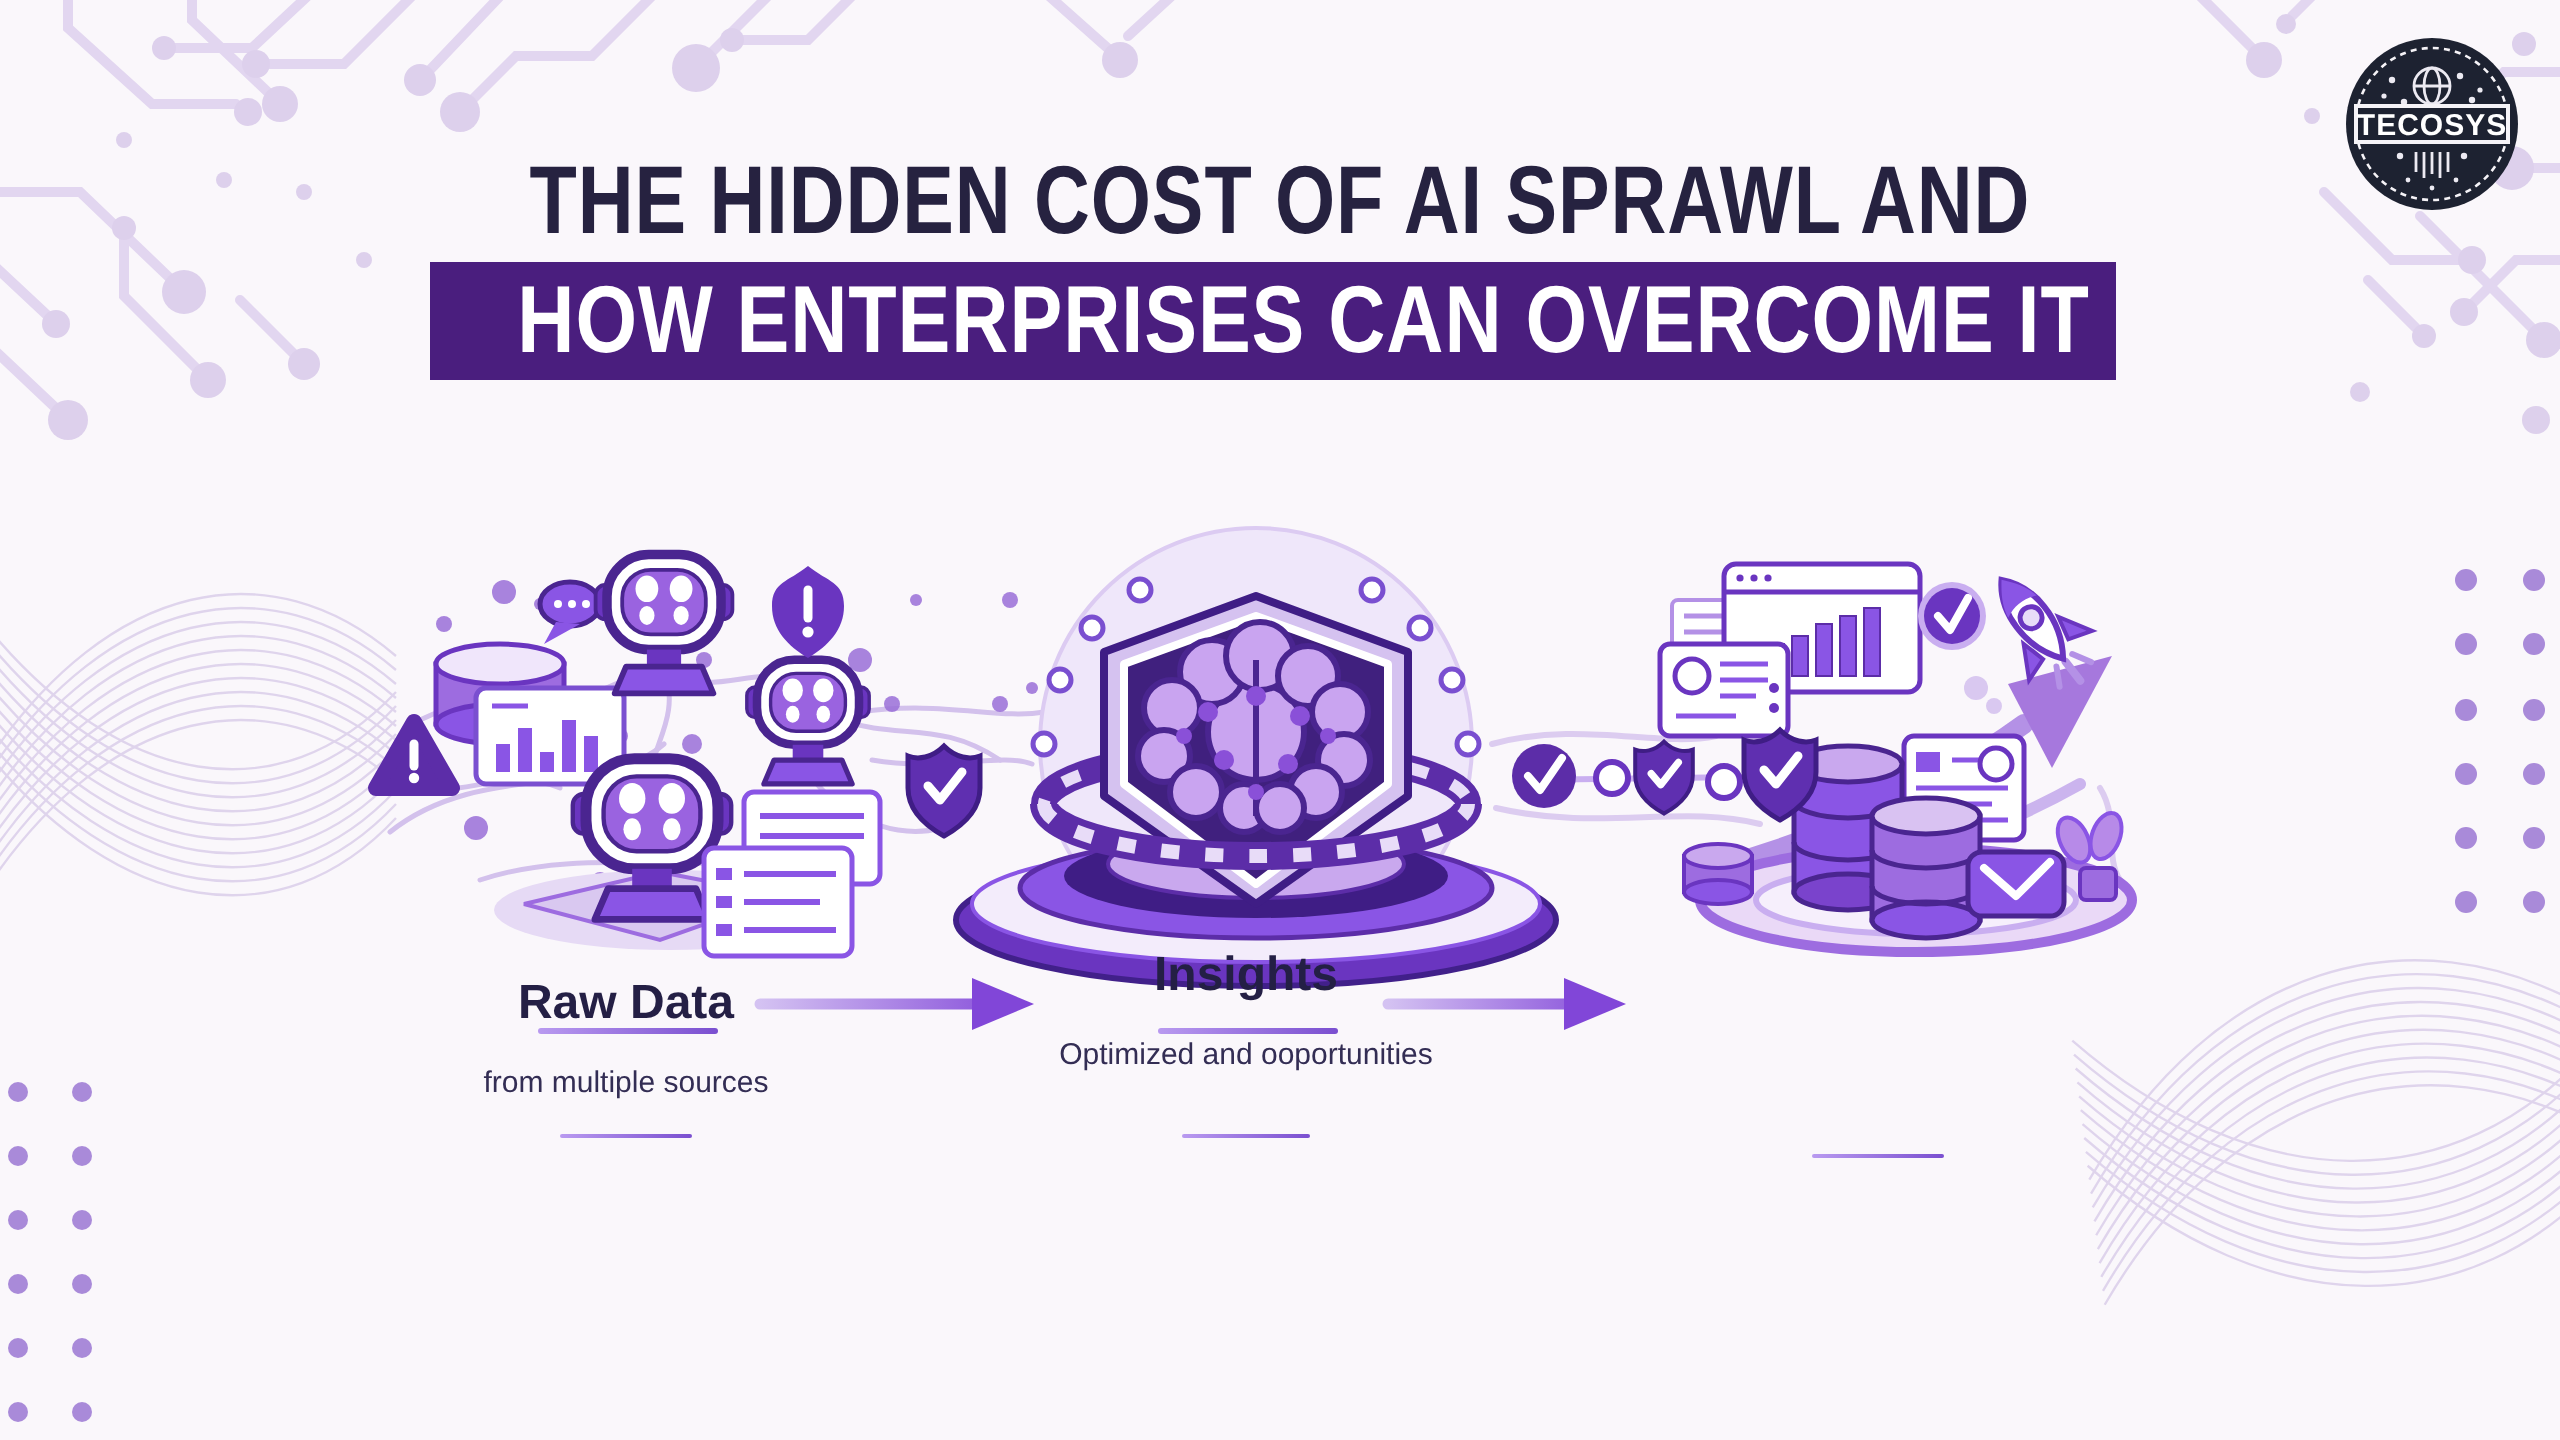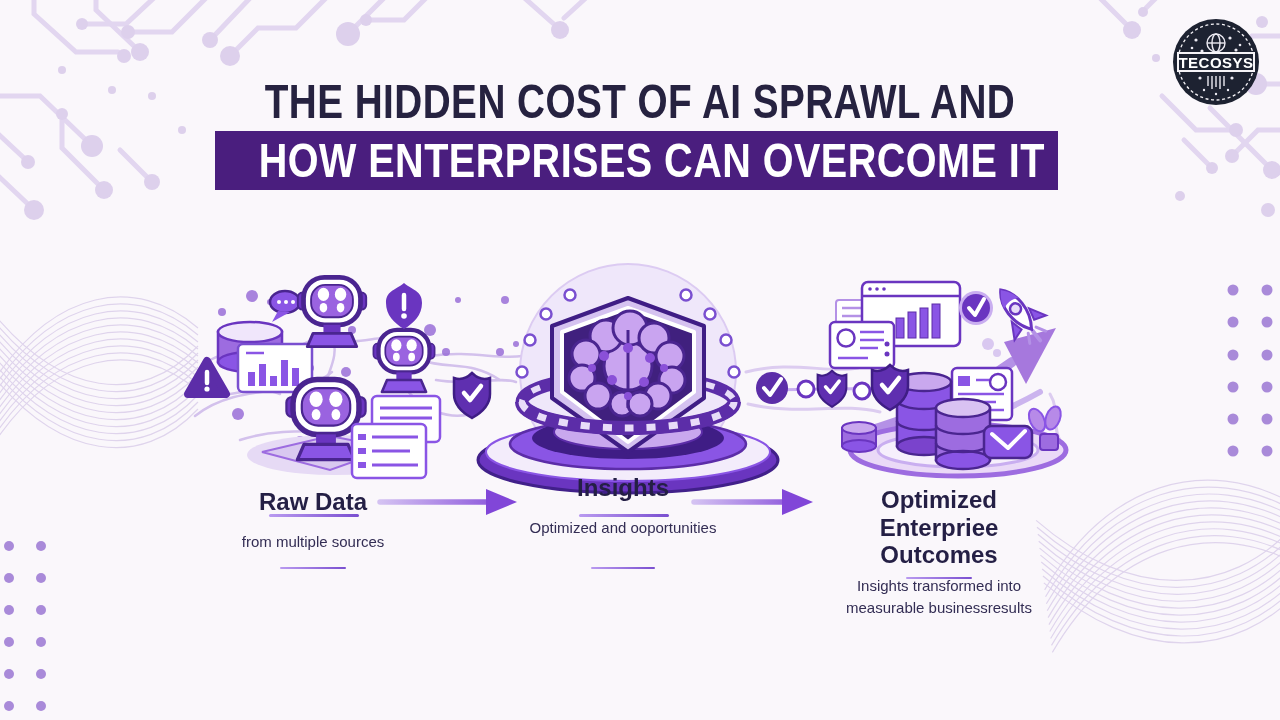--- a/index.html
+++ b/index.html
@@ -507,27 +507,20 @@
   <div class="stage-desc">
     <div>from multiple sources</div>
   </div>
 </div>
 <div class="stage s2">
   <div class="stage-label">Insights</div>
   <div class="stage-desc">
     <div>Optimized and ooportunities</div>
   </div>
 </div>
-<div class="stage s3">
-  <div class="stage-label">Optimized Enterpriee Outcomes</div>
-  <div class="stage-desc">
-    <div>Insights transformed into</div>
-    <div>measurable businessresults</div>
-  </div>
-</div>
 
 <div class="ul" id="ul1"></div>
 <div class="ul" id="ul2"></div>
 <div class="ul" id="ul1b"></div>
 <div class="ul" id="ul2b"></div>
 <div class="ul" id="ul3b"></div>
 
 </div>
 
 </body></html>

